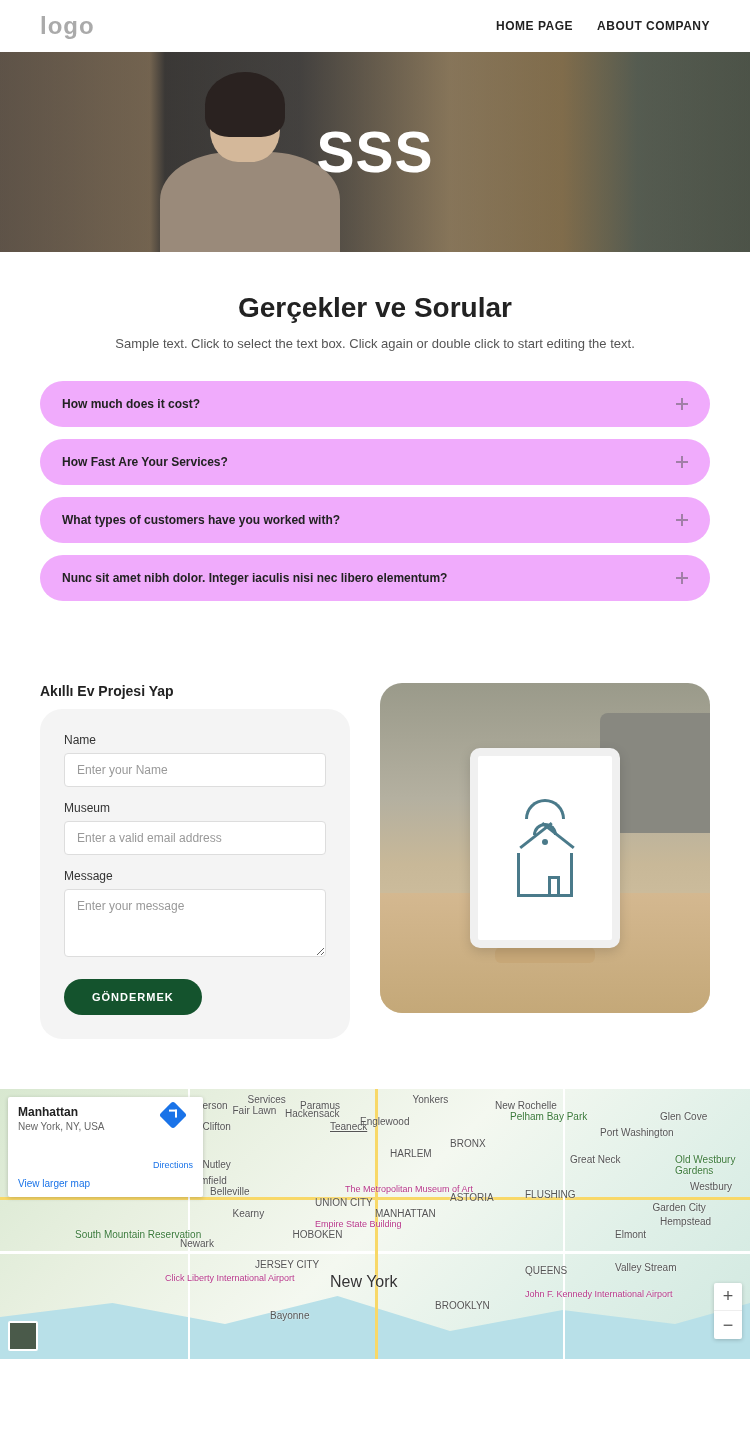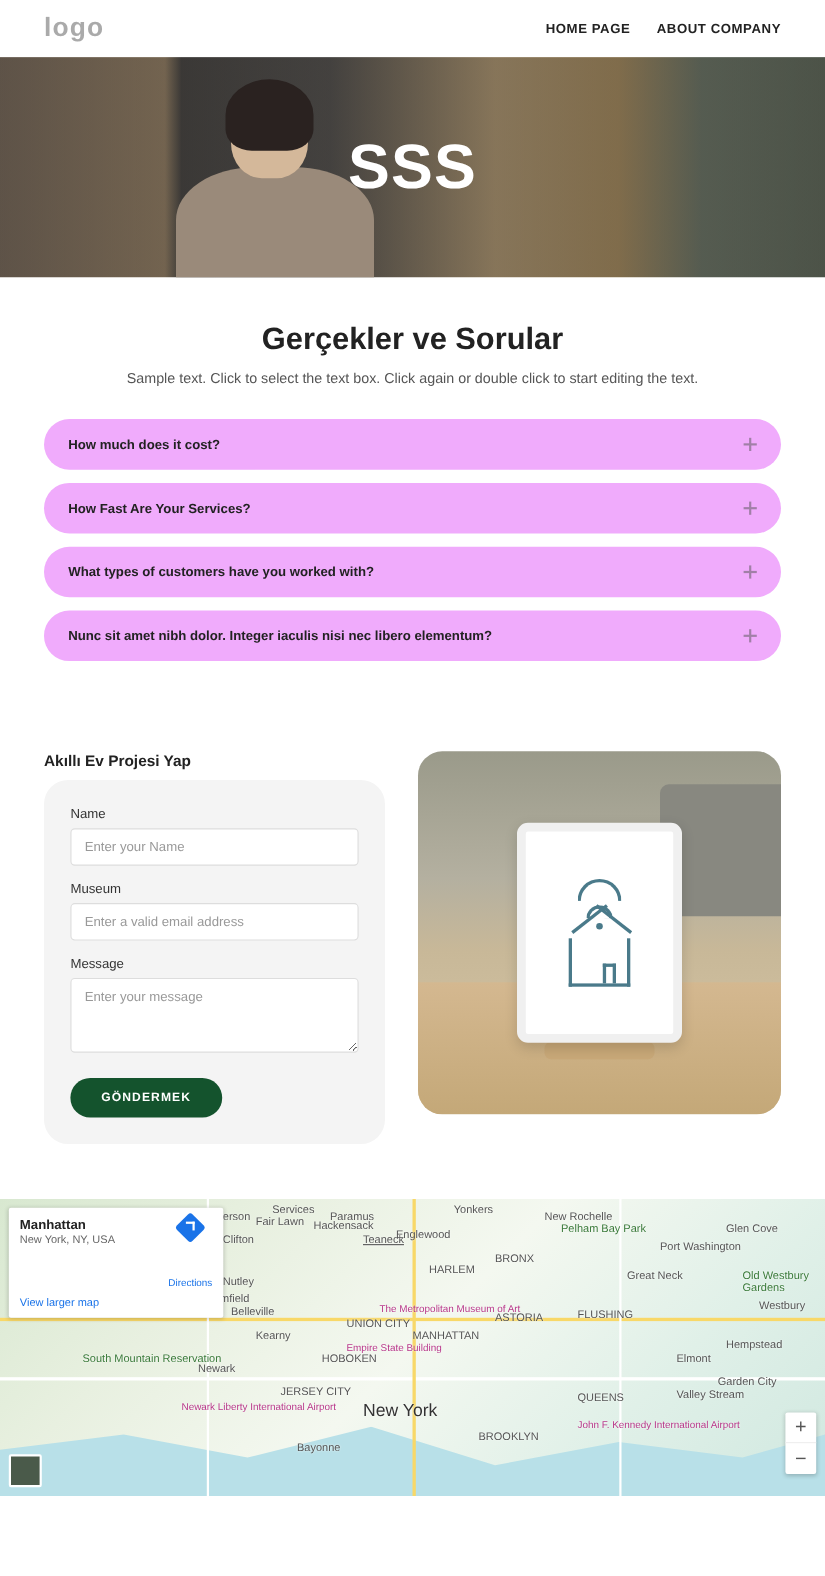--- a/index.html
+++ b/index.html
@@ -195,21 +195,21 @@
   <span class="map-label" style="top:55%; left:24%;">Newark</span>
   <span class="map-label" style="top:52%; left:39%;">HOBOKEN</span>
   <span class="map-label" style="top:22%; left:52%;">HARLEM</span>
   <span class="map-label" style="top:18%; left:60%;">BRONX</span>
   <span class="map-label" style="top:12%; left:27%;">Clifton</span>
   <span class="map-label" style="top:4%; left:25%;">Paterson</span>
   <span class="map-label" style="top:7%; left:38%;">Hackensack</span>
   <span class="map-label" style="top:2%; left:55%;">Yonkers</span>
   <span class="map-label" style="top:4%; left:66%;">New Rochelle</span>
   <span class="map-label" style="top:47%; left:88%;">Hempstead</span>
-  <span class="map-label" style="top:42%; left:87%;margin-top:48px;">Garden City</span>
+  <span class="map-label" style="top:42%; left:87%;">Garden City</span>
   <span class="map-label" style="top:34%; left:92%;text-align:center;">Westbury</span>
   <span class="map-label green" style="top:24%; left:90%;">Old Westbury Gardens</span>
   <span class="map-label" style="top:8%; left:88%;">Glen Cove</span>
   <span class="map-label" style="top:14%; left:80%;">Port Washington</span>
   <span class="map-label" style="top:24%; left:76%;">Great Neck</span>
   <span class="map-label" style="top:37%; left:70%;">FLUSHING</span>
   <span class="map-label" style="top:38%; left:60%;">ASTORIA</span>
   <span class="map-label" style="top:52%; left:82%;">Elmont</span>
   <span class="map-label" style="top:64%; left:82%;">Valley Stream</span>
   <span class="map-label" style="top:26%; left:27%;">Nutley</span>
@@ -217,21 +217,21 @@
   <span class="map-label" style="top:36%; left:28%;">Belleville</span>
   <span class="map-label" style="top:44%; left:31%;">Kearny</span>
   <span class="map-label" style="top:12%; left:44%;text-decoration:underline;">Teaneck</span>
   <span class="map-label" style="top:10%; left:48%;">Englewood</span>
   <span class="map-label" style="top:2%; left:33%;">Services</span>
   <span class="map-label" style="top:4%; left:40%;">Paramus</span>
   <span class="map-label" style="top:6%; left:31%;">Fair Lawn</span>
   <span class="map-label" style="top:40%; left:42%;">UNION CITY</span>
   <span class="map-label" style="top:82%; left:36%;">Bayonne</span>
   <span class="map-label green" style="top:52%; left:10%;">South Mountain Reservation</span>
-  <span class="map-label poi" style="top:68%; left:22%;">Newark Liberty International Airport</span>
+  <span class="map-label poi" style="top:68%; left:22%;">Click Liberty International Airport</span>
   <span class="map-label poi" style="top:74%; left:70%;">John F. Kennedy International Airport</span>
   <span class="map-label poi" style="top:35%; left:46%;">The Metropolitan Museum of Art</span>
   <span class="map-label poi" style="top:48%; left:42%;">Empire State Building</span>
   <span class="map-label green" style="top:8%; left:68%;">Pelham Bay Park</span>
 
   <div class="map-info">
     <div class="map-info-row">
       <div>
         <div class="map-info-title">Manhattan</div>
         <div class="map-info-addr">New York, NY, USA</div>

